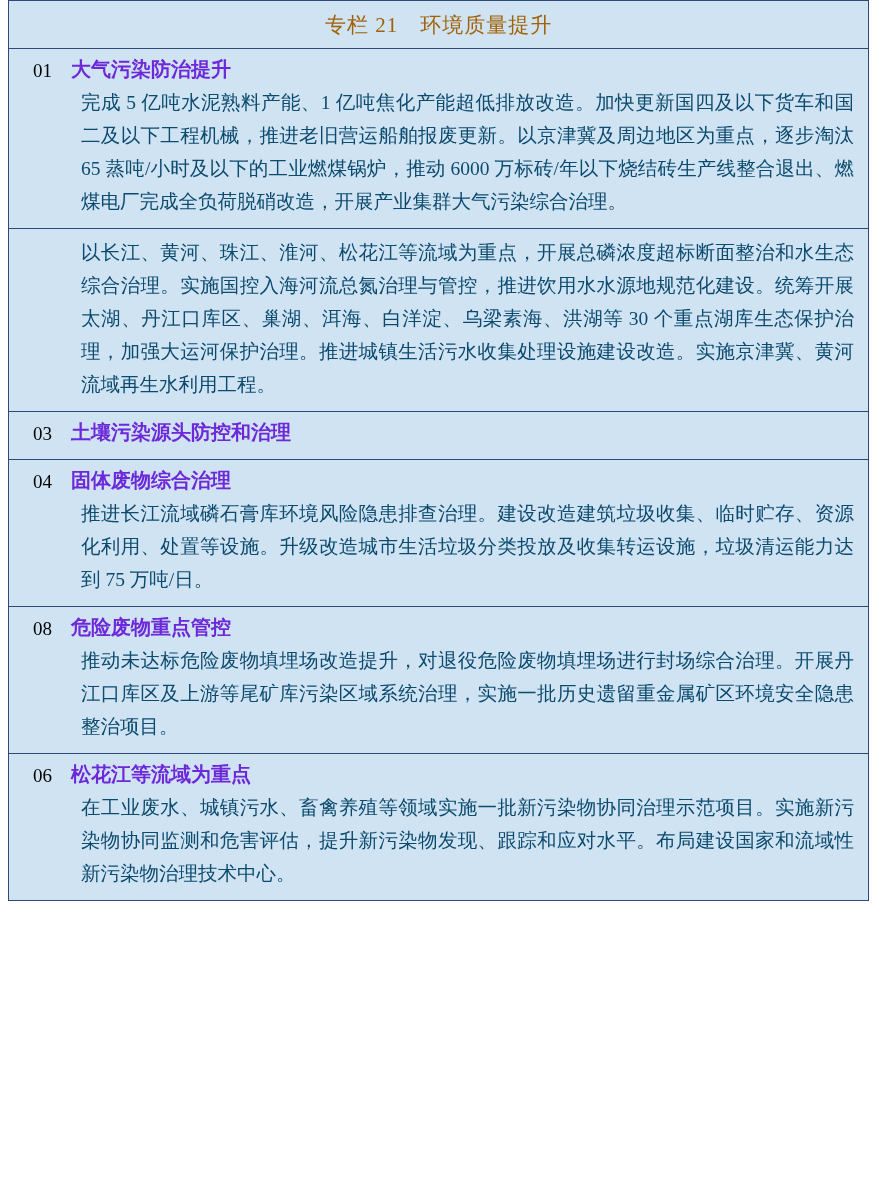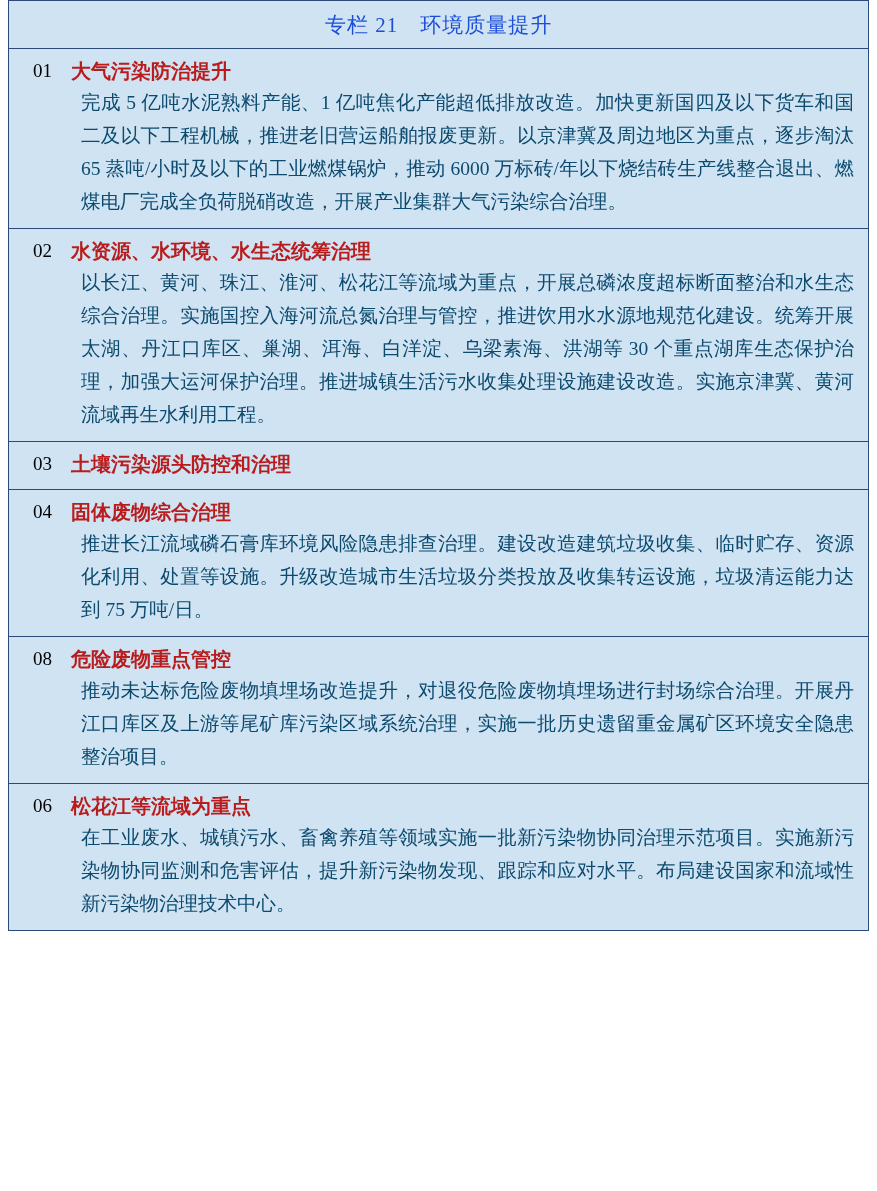--- a/index.html
+++ b/index.html
@@ -17,21 +17,21 @@
     border: 1px solid #2b4a7a;
     background: #cfe3f3;
     box-sizing: border-box;
   }
   .box-title {
     text-align: center;
     font-size: 21px;
     letter-spacing: 1px;
     padding: 10px 0 9px 0;
     border-bottom: 1px solid #2b4a7a;
-    color: #1d4ed8;
+    color: #a16207;
   }
   .box-title .gap {
     display: inline-block;
     width: 22px;
   }
   .row {
     border-bottom: 1px solid #2b4a7a;
     padding: 7px 14px 10px 14px;
     display: block;
   }
@@ -48,21 +48,22 @@
     font-size: 19px;
     line-height: 30px;
     color: #000;
     padding-left: 10px;
     box-sizing: border-box;
   }
   .head-text {
     font-size: 20px;
     line-height: 30px;
     font-weight: bold;
-    color: #b91c1c;
+    color: #6d28d9;
+    font-family: Liberation Mono, monospace;
   }
   .body-text {
     margin-left: 58px;
     font-size: 19.5px;
     line-height: 33px;
     text-align: justify;
     text-justify: inter-ideograph;
     color: #0c4a6e;
   }
 </style>
@@ -76,24 +77,20 @@
 
   <div class="row">
     <div class="row-head">
       <div class="num">01</div>
       <div class="head-text">大气污染防治提升</div>
     </div>
     <div class="body-text">完成 5 亿吨水泥熟料产能、1 亿吨焦化产能超低排放改造。加快更新国四及以下货车和国二及以下工程机械，推进老旧营运船舶报废更新。以京津冀及周边地区为重点，逐步淘汰 65 蒸吨/小时及以下的工业燃煤锅炉，推动 6000 万标砖/年以下烧结砖生产线整合退出、燃煤电厂完成全负荷脱硝改造，开展产业集群大气污染综合治理。</div>
   </div>
 
   <div class="row">
-    <div class="row-head">
-      <div class="num">02</div>
-      <div class="head-text">水资源、水环境、水生态统筹治理</div>
-    </div>
     <div class="body-text">以长江、黄河、珠江、淮河、松花江等流域为重点，开展总磷浓度超标断面整治和水生态综合治理。实施国控入海河流总氮治理与管控，推进饮用水水源地规范化建设。统筹开展太湖、丹江口库区、巢湖、洱海、白洋淀、乌梁素海、洪湖等 30 个重点湖库生态保护治理，加强大运河保护治理。推进城镇生活污水收集处理设施建设改造。实施京津冀、黄河流域再生水利用工程。</div>
   </div>
 
   <div class="row">
     <div class="row-head">
       <div class="num">03</div>
       <div class="head-text">土壤污染源头防控和治理</div>
     </div>
   </div>
 

